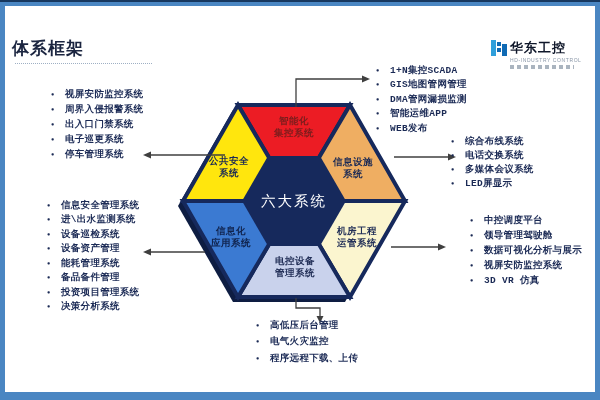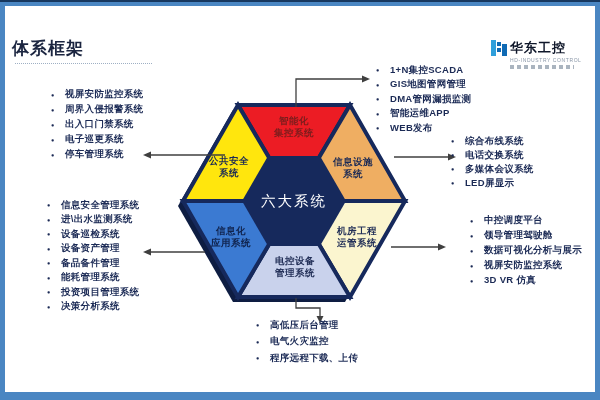--- a/index.html
+++ b/index.html
@@ -29,21 +29,21 @@
     line-height:11.5px;color:#1b2a55;letter-spacing:0.5px;}
   #lbl-top{left:249px;top:115px;color:#7c1d1d;}
   #lbl-ur{left:308px;top:156px;}
   #lbl-lr{left:312px;top:225px;color:#233058;}
   #lbl-bottom{left:250px;top:255px;color:#233058;}
   #lbl-ll{left:186px;top:225px;color:#10234d;}
   #lbl-ul{left:184px;top:155px;}
   #lbl-center{position:absolute;left:244px;top:192px;width:100px;text-align:center;
     font-size:14.5px;font-weight:400;color:#ffffff;letter-spacing:2px;}
   
-  .blist{position:absolute;color:#1b2a55;font-size:9.5px;font-weight:700;letter-spacing:0.3px;white-space:nowrap;}
+  .blist{position:absolute;color:#1b2a55;font-size:9.5px;font-weight:700;letter-spacing:0.3px;white-space:nowrap;font-family:Liberation Mono, monospace;}
   .blist .li{display:flex;align-items:center;height:var(--rh);}
   .blist .dot{width:14px;font-size:5.5px;text-align:left;}
   #list-smart{left:376px;top:63px;--rh:14.5px;}
   #list-security{left:51px;top:87px;--rh:15px;}
   #list-facility{left:451px;top:134px;--rh:14px;}
   #list-app{left:47px;top:198px;--rh:14.5px;}
   #list-ops{left:470px;top:213px;--rh:15px;}
   #list-elec{left:256px;top:317px;--rh:16.5px;}
 </style>
 </head>
@@ -203,28 +203,28 @@
       <div class="li">
         <span class="dot">●</span>
         <span class="txt">设备巡检系统</span>
       </div>
       <div class="li">
         <span class="dot">●</span>
         <span class="txt">设备资产管理</span>
       </div>
       <div class="li">
         <span class="dot">●</span>
+        <span class="txt">能耗管理系统</span>
+      </div>
+      <div class="li">
+        <span class="dot">●</span>
         <span class="txt">备品备件管理</span>
       </div>
       <div class="li">
         <span class="dot">●</span>
-        <span class="txt">能耗管理系统</span>
-      </div>
-      <div class="li">
-        <span class="dot">●</span>
         <span class="txt">投资项目管理系统</span>
       </div>
       <div class="li">
         <span class="dot">●</span>
         <span class="txt">决策分析系统</span>
       </div>
     </div>
   <div class="blist" id="list-ops">
       <div class="li">
         <span class="dot">●</span>

